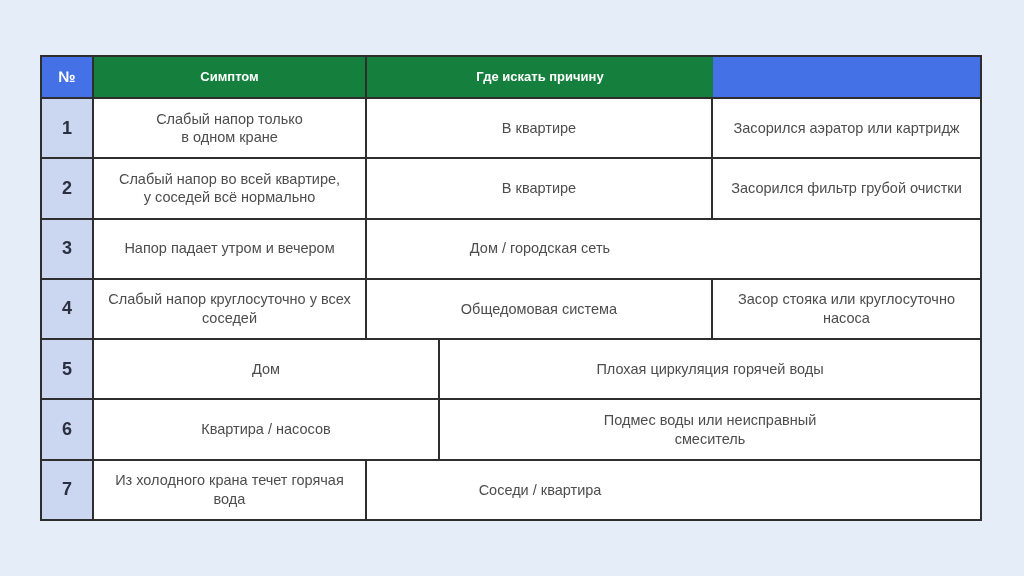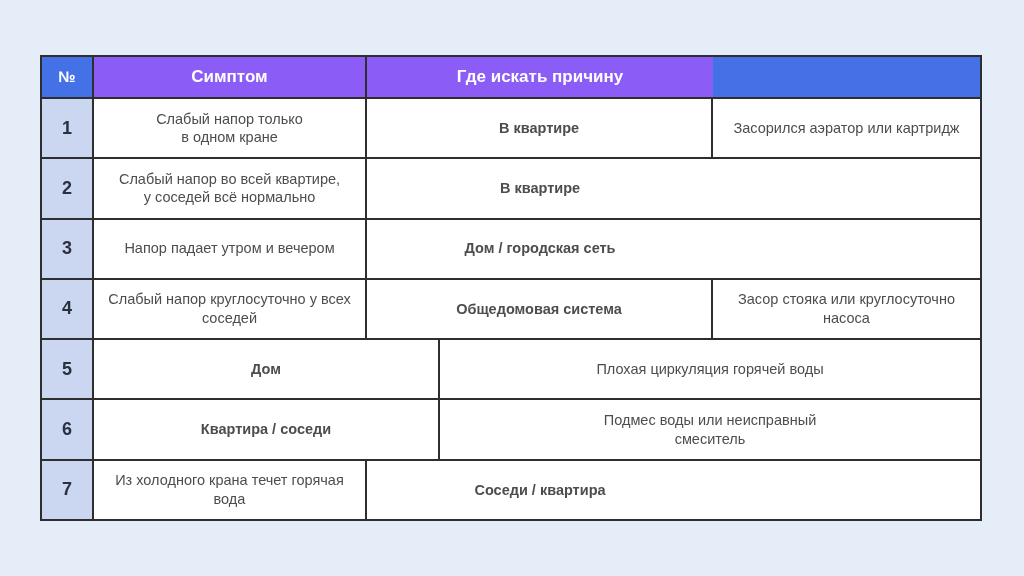--- a/index.html
+++ b/index.html
@@ -43,27 +43,27 @@
     border-right: 2px solid #2e2e2e;
     padding: 4px 10px;
     white-space: pre-line;
     font-size: 14.5px;
     color: #4d4d4d;
     line-height: 1.28;
   }
   .cell:last-child { border-right: none; }
   .col-num    { flex: 0 0 52px; }
   .col-symptom{ flex: 0 0 273px; }
-  .col-where  { flex: 0 0 346px; font-weight: bold; }
+  .col-where  { flex: 0 0 346px; }
   .col-cause  { flex: 1; }
   .header .cell {
     color: #ffffff;
     font-weight: 700;
-    font-size: 17px;
-    background: #8b5cf6;
+    font-size: 13px;
+    background: #15803d;
   }
   .t-row .col-num {
     background: #cbd6f1;
     color: #2b3040;
     font-weight: 600;
     font-size: 18px;
   }
   .header .col-num {
     background: #4571e6;
     color: #ffffff;
@@ -88,20 +88,21 @@
 в одном кране</div>
     <div class="cell col-where">В квартире</div>
     <div class="cell col-cause">Засорился аэратор или картридж</div>
   </div>
 
   <div class="t-row">
     <div class="cell col-num">2</div>
     <div class="cell col-symptom">Слабый напор во всей квартире,
 у соседей всё нормально</div>
     <div class="cell col-where">В квартире</div>
+    <div class="cell col-cause">Засорился фильтр грубой очистки</div>
   </div>
 
   <div class="t-row">
     <div class="cell col-num">3</div>
     <div class="cell col-symptom">Напор падает утром и вечером</div>
     <div class="cell col-where">Дом / городская сеть</div>
   </div>
 
   <div class="t-row">
     <div class="cell col-num">4</div>
@@ -113,21 +114,21 @@
   </div>
 
   <div class="t-row">
     <div class="cell col-num">5</div>
     <div class="cell col-where">Дом</div>
     <div class="cell col-cause">Плохая циркуляция горячей воды</div>
   </div>
 
   <div class="t-row">
     <div class="cell col-num">6</div>
-    <div class="cell col-where">Квартира / соседи</div>
+    <div class="cell col-where">Квартира / насосов</div>
     <div class="cell col-cause">Подмес воды или неисправный
 смеситель</div>
   </div>
 
   <div class="t-row">
     <div class="cell col-num">7</div>
     <div class="cell col-symptom">Из холодного крана течет горячая
 вода</div>
     <div class="cell col-where">Соседи / квартира</div>
   </div>

